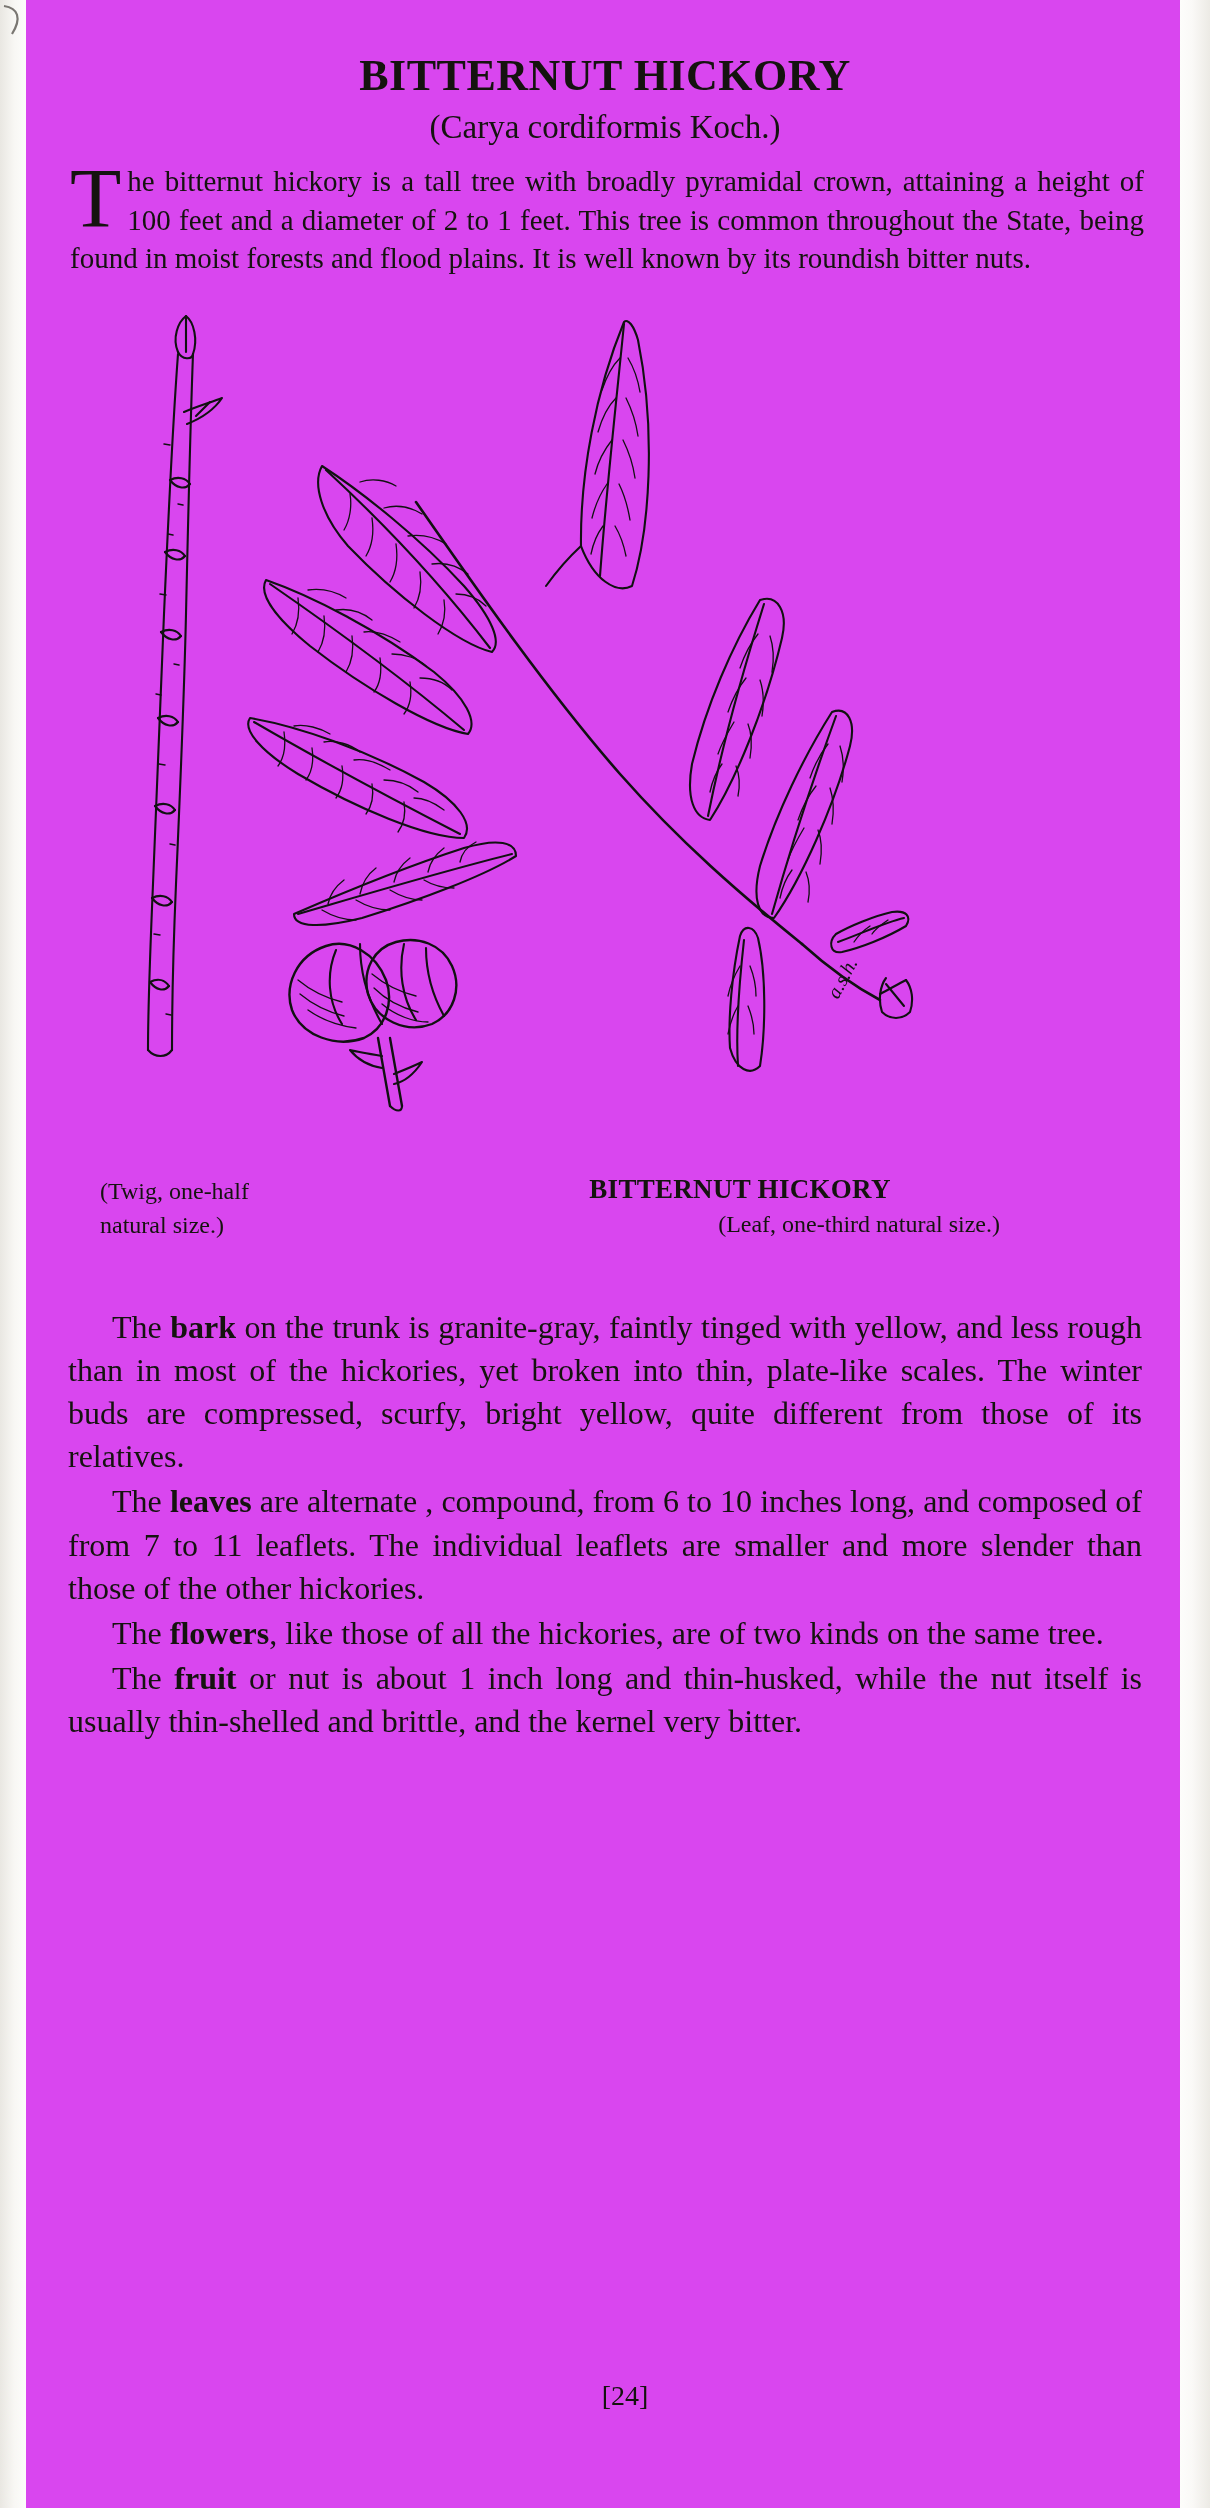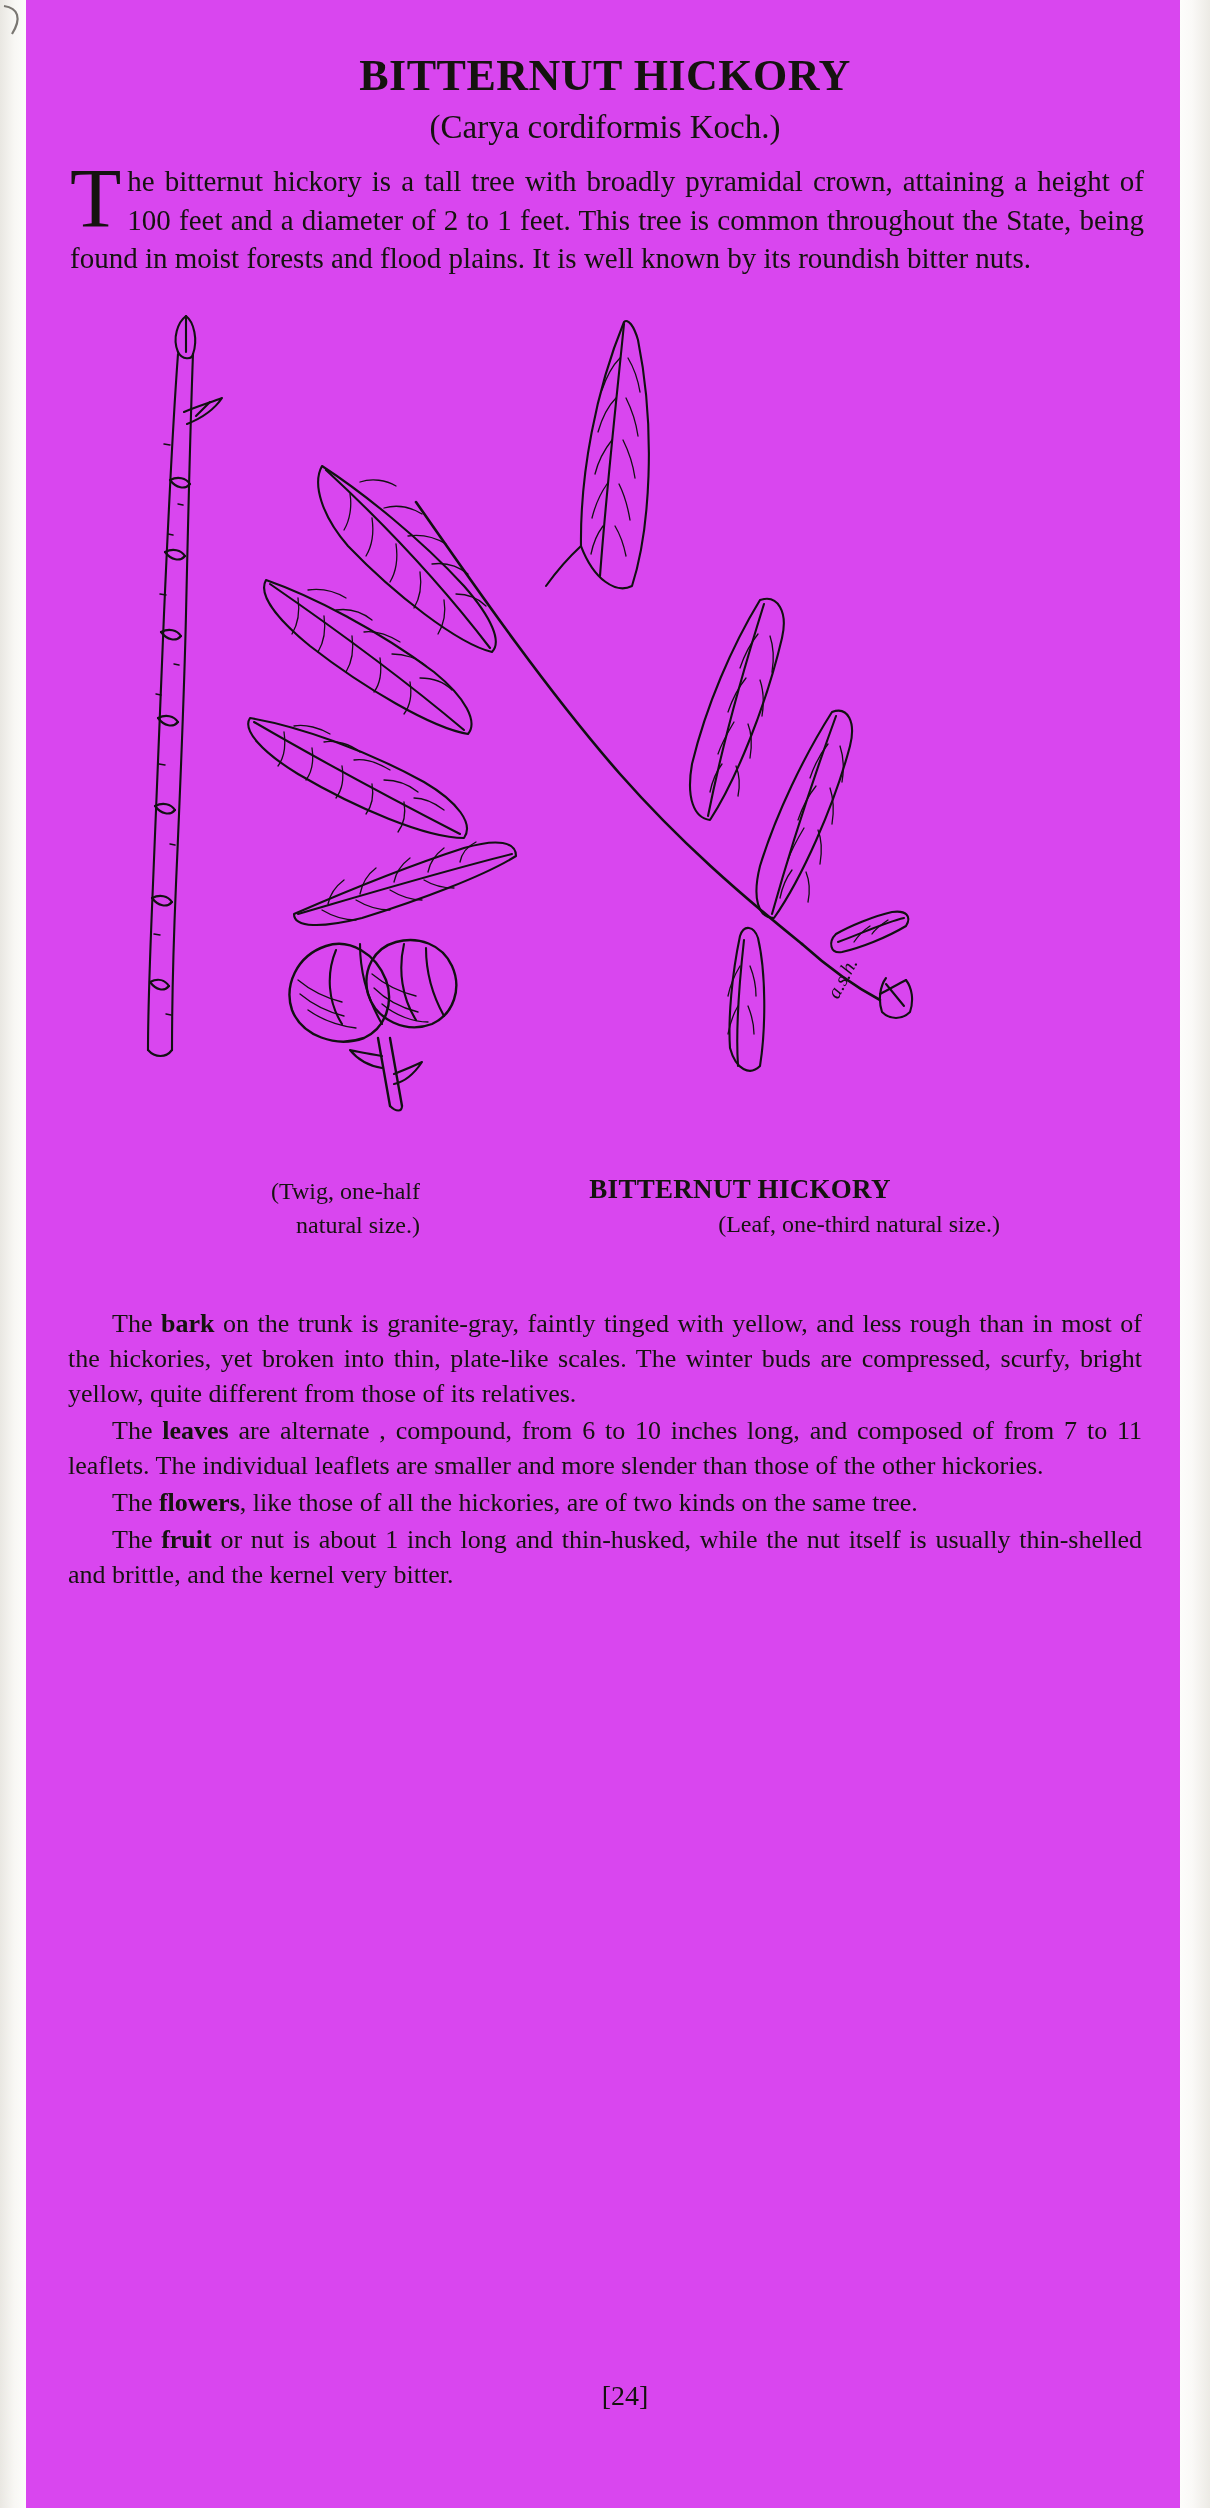--- a/index.html
+++ b/index.html
@@ -91,21 +91,21 @@
   .captions {
     position: relative;
     width: 1090px;
     height: 110px;
   }
   .cap-twig {
     position: absolute;
     left: 40px;
     top: 0;
     width: 320px;
-    text-align: right;
+    text-align: left;
     font-size: 24px;
     line-height: 1.45;
   }
   .cap-leaf {
     position: absolute;
     left: 420px;
     top: 0;
     width: 520px;
     text-align: center;
   }
@@ -114,21 +114,21 @@
     font-weight: bold;
     letter-spacing: 0.3px;
   }
   .cap-leaf .cap-leaf-sub {
     font-size: 24px;
     margin-top: 6px;
     text-align: right;
   }
 
   .body-text {
-    font-size: 26px;
+    font-size: 32px;
     line-height: 1.35;
     text-align: justify;
     margin: 22px 8px 0 8px;
   }
   .body-text p {
     margin: 0 0 2px 0;
     text-indent: 44px;
   }
   .body-text b { font-weight: bold; }
 

